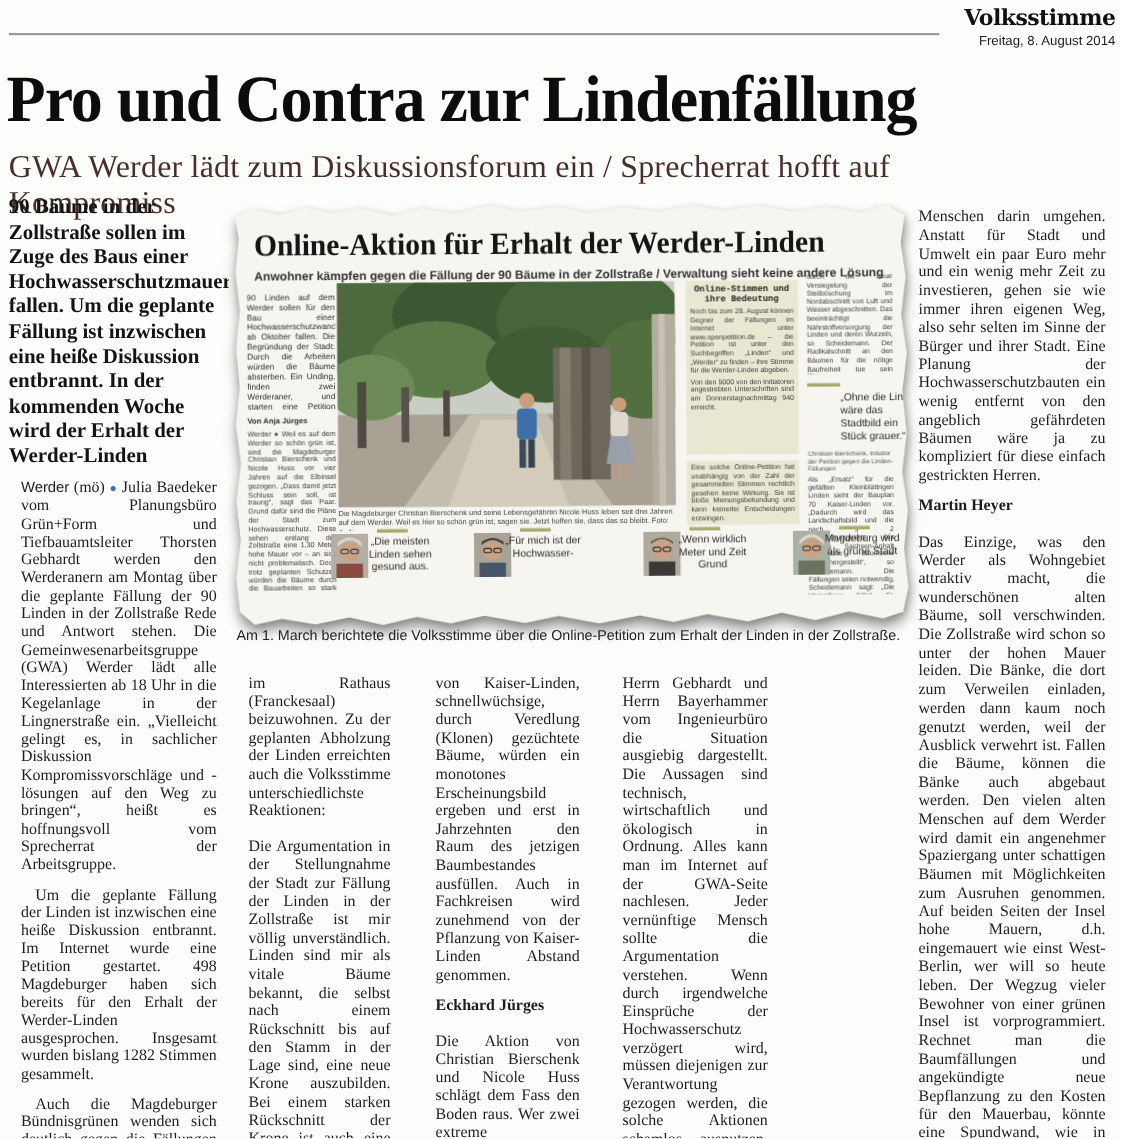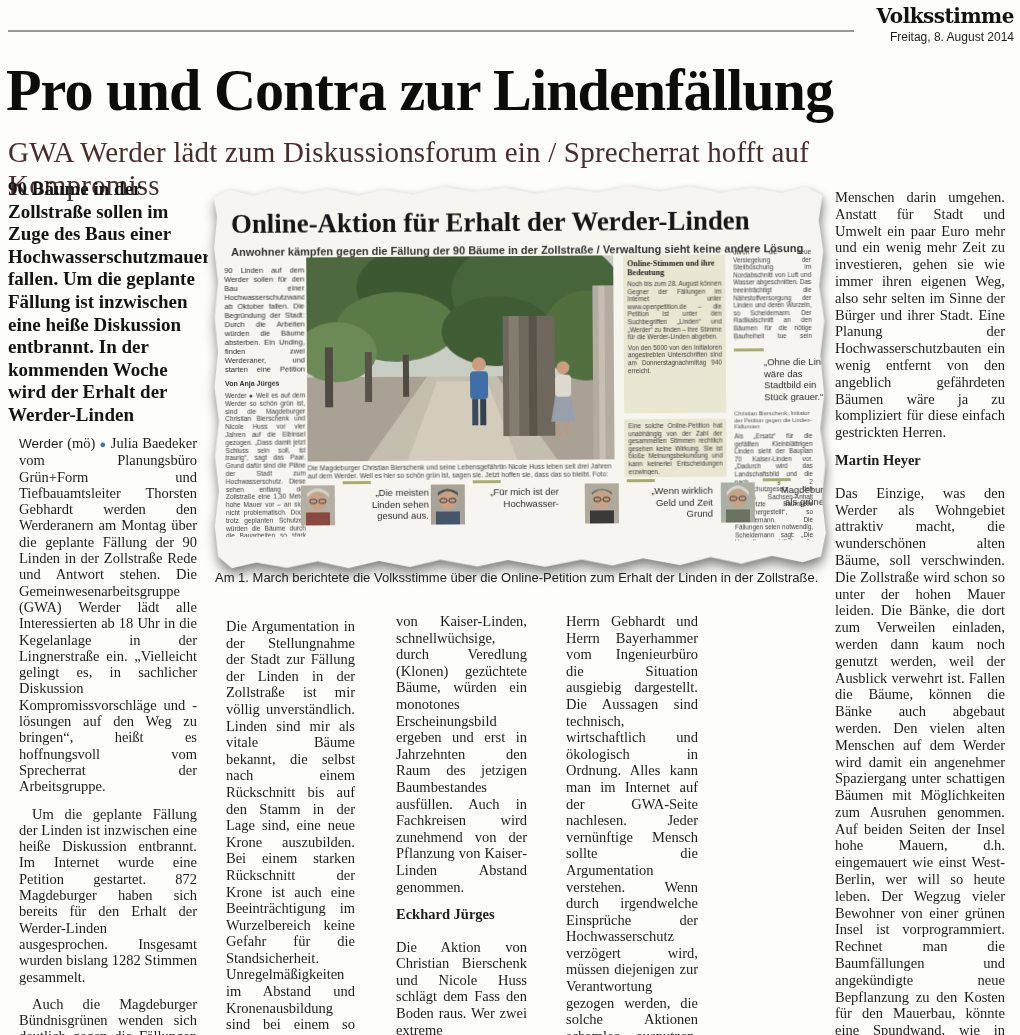--- a/index.html
+++ b/index.html
@@ -49,50 +49,50 @@
   .c-lead{left:13px;top:80px;width:80px;height:110px;font-size:7.5px;line-height:9px;color:#2e2e2e;}
   .c-byline{left:13px;top:194px;width:80px;height:10px;font-size:7px;font-weight:bold;color:#2e2e2e;
       font-family:"Liberation Sans","DejaVu Sans",sans-serif;}
   .c-body-left{left:13px;top:206px;width:80px;height:145px;font-size:6.6px;line-height:7.8px;}
   .c-photo{left:95px;top:72px;width:307px;height:204px;}
   .c-photo-cap{left:95px;top:279px;width:307px;height:18px;font-size:6.8px;line-height:8.4px;color:#444;text-align:left;}
   .c-infobox{left:412px;top:72px;width:102px;height:158px;background:#e9e6d2;padding:4px 4px;
       box-sizing:border-box;}
   .c-infobox2{left:412px;top:236px;width:102px;height:58px;background:#e9e6d2;padding:3px 4px;box-sizing:border-box;}
   .c-info-title{font-size:8px;font-weight:bold;color:#222;line-height:9px;margin-bottom:3px;
-      font-family:Liberation Serif, serif;text-align:left;}
+      font-family:Liberation Mono, monospace;text-align:center;}
   .c-info-p{font-size:6.4px;line-height:7.6px;}
   .c-right1{left:522px;top:66px;width:78px;height:92px;font-size:6.4px;line-height:7.6px;}
   .c-quote-rule{left:522px;top:166px;width:30px;height:3px;background:#a8ad6d;}
   .c-pullquote{left:552px;top:174px;width:78px;height:52px;font-size:9.5px;line-height:11.5px;
       font-family:"Liberation Sans","DejaVu Sans",sans-serif;color:#2b2b2b;text-align:left;}
   .c-pq-attr{left:522px;top:228px;width:78px;height:18px;font-size:5.8px;line-height:6.6px;color:#555;text-align:left;}
   .c-right2{left:522px;top:250px;width:78px;height:108px;font-size:6.4px;line-height:7.6px;}
   
   .q-cell{position:absolute;top:300px;height:48px;}
   .q-portrait{position:absolute;left:0;top:0;width:34px;height:40px;}
   .q-rule{position:absolute;left:42px;top:-4px;width:28px;height:3px;background:#a8ad6d;}
-  .q-text{position:absolute;left:58px;top:2px;width:70px;font-size:9.5px;line-height:11.5px;
-      font-family:"Liberation Sans","DejaVu Sans",sans-serif;color:#2b2b2b;text-align:right;}
+  .q-text{position:absolute;left:28px;top:2px;width:70px;font-size:9.5px;line-height:11.5px;
+      font-family:"Liberation Sans","DejaVu Sans",sans-serif;color:#2b2b2b;text-align:center;}
   .q1{left:88px;} .q2{left:218px;} .q3{left:372px;} .q4{left:508px;}
 </style>
 </head>
 <body>
 
 <div class="abs top-rule"></div>
 <div class="abs mast-title">Volksstimme</div>
 <div class="abs mast-date">Freitag, 8. August 2014</div>
 
 <div class="abs headline">Pro und Contra zur Lindenfällung</div>
 <div class="abs subheadline">GWA Werder lädt zum Diskussionsforum ein / Sprecherrat hofft auf Kompromiss</div>
 
 <div class="col lead">90 Bäume in der Zollstraße sollen im Zuge des Baus einer Hochwasserschutzmauer fallen. Um die geplante Fällung ist inzwischen eine heiße Diskussion entbrannt. In der kommenden Woche wird der Erhalt der Werder-Linden öffentlich diskutiert.</div>
 <div class="col col1">
   <p><span class="loc">Werder</span> <span>(mö)</span> <span class="dot">●</span> <span>Julia Baedeker vom Planungsbüro Grün+Form und Tiefbauamtsleiter Thorsten Gebhardt werden den Werderanern am Montag über die geplante Fällung der 90 Linden in der Zollstraße Rede und Antwort stehen. Die Gemeinwesenarbeitsgruppe (GWA) Werder lädt alle Interessierten ab 18 Uhr in die Kegelanlage in der Lingnerstraße ein. „Vielleicht gelingt es, in sachlicher Diskussion Kompromissvorschläge und -lösungen auf den Weg zu bringen“, heißt es hoffnungsvoll vom Sprecherrat der Arbeitsgruppe.</span></p>
-  <p class="ind">Um die geplante Fällung der Linden ist inzwischen eine heiße Diskussion entbrannt. Im Internet wurde eine Petition gestartet. 872 Magdeburger haben sich bereits für den Erhalt der Werder-Linden ausgesprochen. Insgesamt wurden bislang 1282 Stimmen gesammelt.</p>
+  <p class="ind">Um die geplante Fällung der Linden ist inzwischen eine heiße Diskussion entbrannt. Im Internet wurde eine Petition gestartet. 498 Magdeburger haben sich bereits für den Erhalt der Werder-Linden ausgesprochen. Insgesamt wurden bislang 1282 Stimmen gesammelt.</p>
   <p class="ind">Auch die Magdeburger Bündnisgrünen wenden sich deutlich gegen die Fällungen und fordern andere Lösungen. Am Dienstag, 12. August, wollen die Grünen das Thema im Magdeburger Umweltausschuss ansprechen. Bürger haben die Möglichkeit der öffentlichen Sitzung um 17 Uhr</p>
 </div>
 
 <div class="abs clip-wrap">
   <div class="clip-paper">
     <div class="abs clip-head">Online-Aktion für Erhalt der Werder-Linden</div>
     <div class="abs clip-sub">Anwohner kämpfen gegen die Fällung der 90 Bäume in der Zollstraße / Verwaltung sieht keine andere Lösung</div>
 
     <div class="abs tiny c-lead">90 Linden auf dem Werder sollen für den Bau einer Hochwasserschutzwand ab Oktober fallen. Die Begründung der Stadt: Durch die Arbeiten würden die Bäume absterben. Ein Unding, finden zwei Werderaner, und starten eine Petition zum Erhalt der Gehölze.</div>
     <div class="abs c-byline">Von Anja Jürges</div>
@@ -174,40 +174,41 @@
     <div class="q-cell q3">
       <svg class="q-portrait" viewBox="0 0 34 40">
           <rect width="34" height="40" fill="#b0aa9c"></rect>
           <circle cx="17" cy="16" r="9" fill="#caa184"></circle>
           <path d="M7 11 Q17 2 27 11 L27 9 Q17 2 7 9 Z" fill="#5a5248"></path>
           <rect x="9" y="14" width="7" height="4" rx="2" fill="none" stroke="#333" stroke-width="1"></rect>
           <rect x="18" y="14" width="7" height="4" rx="2" fill="none" stroke="#333" stroke-width="1"></rect>
           <rect x="5" y="27" width="24" height="13" fill="#3c3a38"></rect>
         </svg>
       <div class="q-rule"></div>
-      <div class="q-text">„Wenn wirklich Geld und Zeit Grund</div>
+      <div class="q-text">„Wenn wirklich Meter und Zeit Grund</div>
     </div>
     <div class="q-cell q4">
       <svg class="q-portrait" viewBox="0 0 34 40">
           <rect width="34" height="40" fill="#aab0a4"></rect>
           <circle cx="17" cy="16" r="9" fill="#c9a184"></circle>
           <path d="M6 13 Q17 -1 28 13 L28 9 Q17 -3 6 9 Z" fill="#dcd8cc"></path>
           <rect x="9" y="14" width="7" height="4" rx="2" fill="none" stroke="#444" stroke-width="1"></rect>
           <rect x="18" y="14" width="7" height="4" rx="2" fill="none" stroke="#444" stroke-width="1"></rect>
           <rect x="5" y="27" width="24" height="13" fill="#6a7260"></rect>
         </svg>
       <div class="q-rule"></div>
       <div class="q-text">Magdeburg wird als grüne Stadt</div>
     </div>
   </div>
 </div>
 
 <div class="abs clip-caption">Am 1. March berichtete die Volksstimme über die Online-Petition zum Erhalt der Linden in der Zollstraße.</div>
 
 <div class="col col2">
+  <p>im Rathaus (Franckesaal) beizuwohnen. Zu der geplanten Abholzung der Linden erreichten auch die Volksstimme unterschiedlichste Reaktionen:</p>
   <p class="gap-top">Die Argumentation in der Stellungnahme der Stadt zur Fällung der Linden in der Zollstraße ist mir völlig unverständlich. Linden sind mir als vitale Bäume bekannt, die selbst nach einem Rückschnitt bis auf den Stamm in der Lage sind, eine neue Krone auszubilden. Bei einem starken Rückschnitt der Krone ist auch eine Beeinträchtigung im Wurzelbereich keine Gefahr für die Standsicherheit. Unregelmäßigkeiten im Abstand und Kronenausbildung sind bei einem so alten Baumbestand kein Argument für eine Fällung der kompletten Allee.</p>
 
 </div>
 
 <div class="col col3">
   <p>von Kaiser-Linden, schnellwüchsige, durch Veredlung (Klonen) gezüchtete Bäume, würden ein monotones Erscheinungsbild ergeben und erst in Jahrzehnten den Raum des jetzigen Baumbestandes ausfüllen. Auch in Fachkreisen wird zunehmend von der Pflanzung von Kaiser-Linden Abstand genommen.</p>
   <p class="sig">Eckhard Jürges</p>
   <p class="gap-top">Die Aktion von Christian Bierschenk und Nicole Huss schlägt dem Fass den Boden raus. Wer zwei extreme Hochwassersituationen auf dem Werder erlebt hat, kann nicht verstehen, dass Linden wichtiger sind als Hochwasserschutz und Gefährdung von Menschenleben. Der Werder ist auch ohne die Linden schön. Am 15. Juli wurde durch den Baubeigeordneten Dr. Scheidemann, durch</p>
 </div>
 

